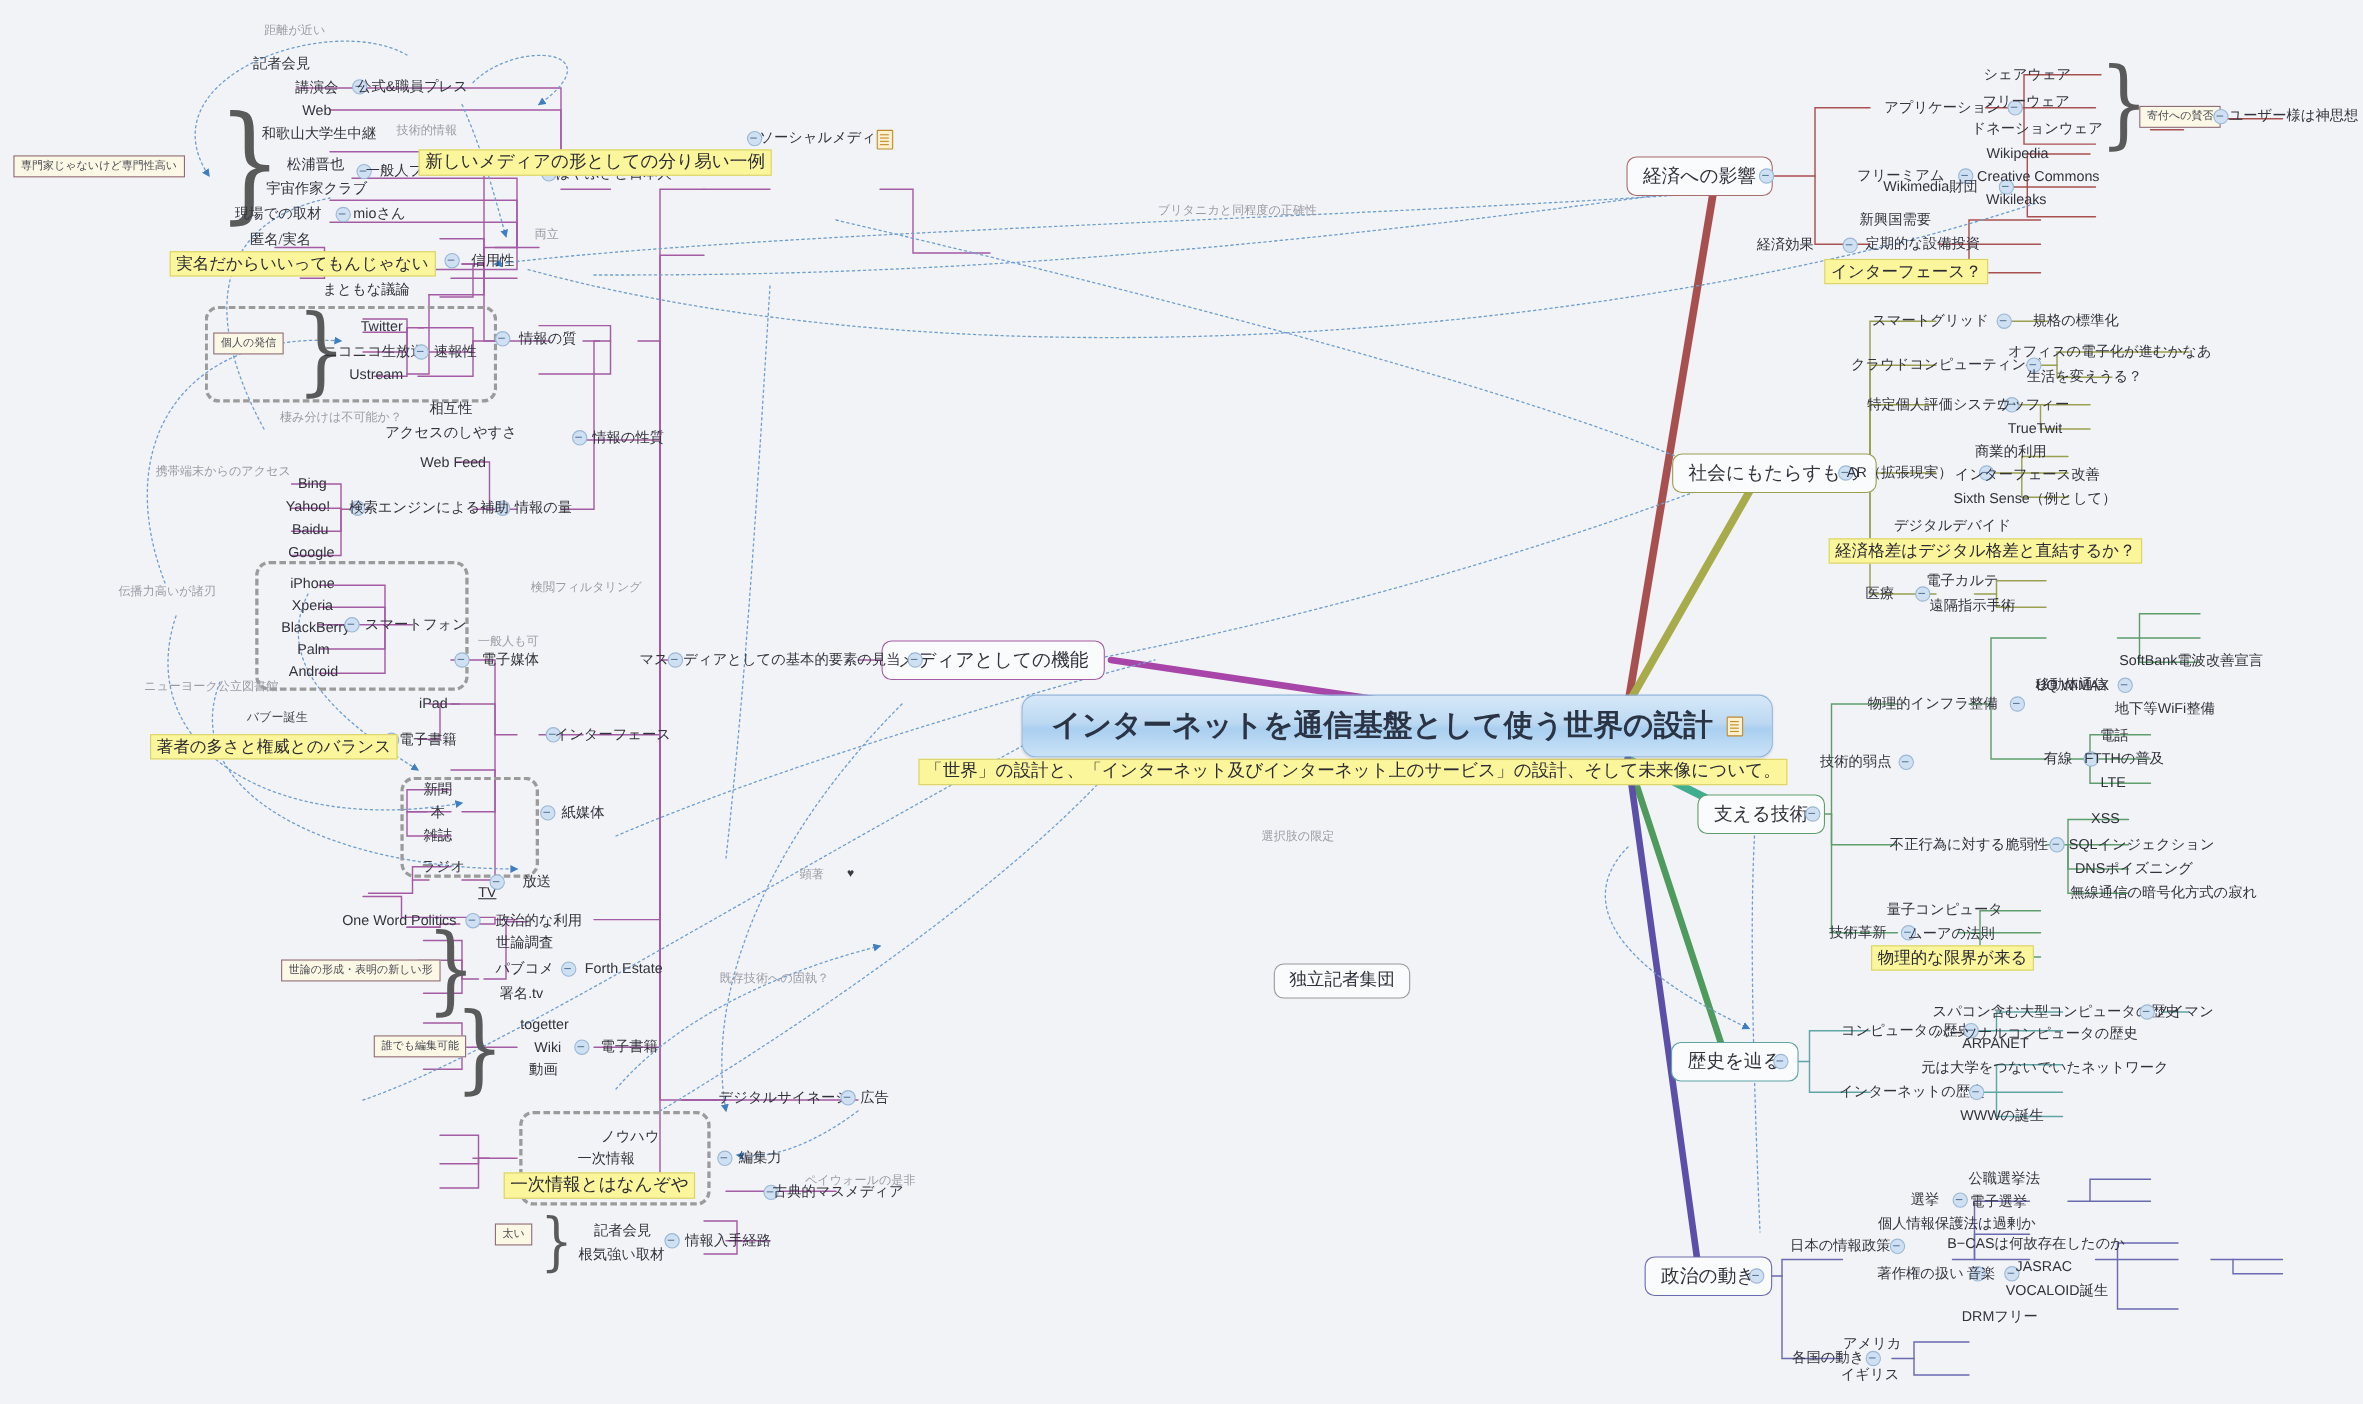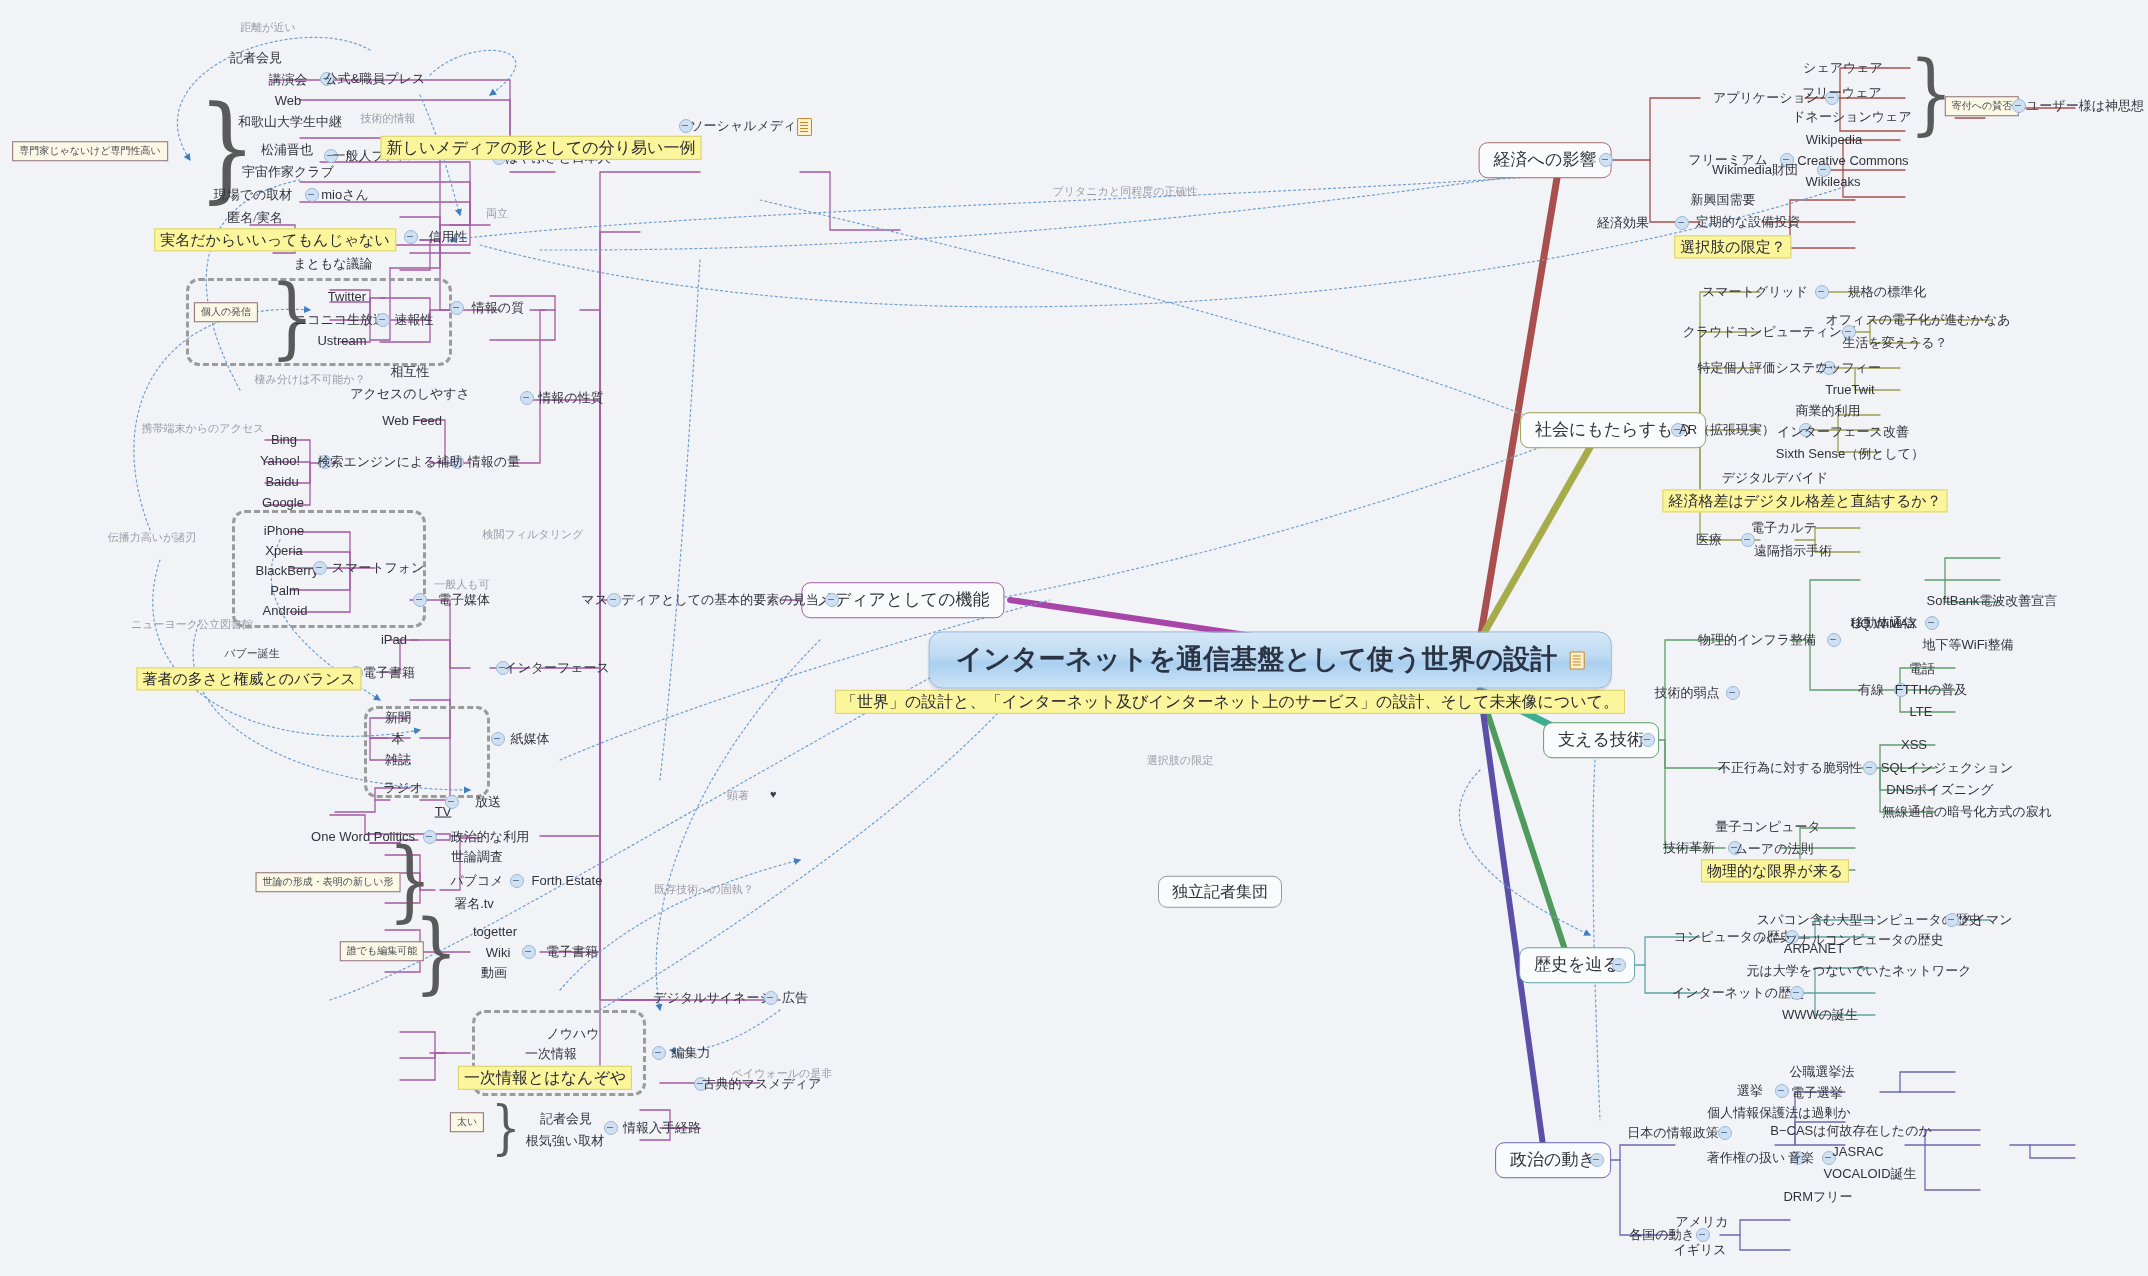--- a/index.html
+++ b/index.html
@@ -358,21 +358,21 @@
   <div class="node leaf" style="left:2085px;top:106px;">ユーザー様は神思想</div>
   <div class="node leaf" style="left:1755px;top:170px;">Wikimedia財団</div>
   <div class="bullet" style="left:1824px;top:170px;"></div>
   <div class="node leaf" style="left:1834px;top:140px;">Wikipedia</div>
   <div class="node leaf" style="left:1853px;top:161px;">Creative Commons</div>
   <div class="node leaf" style="left:1833px;top:182px;">Wikileaks</div>
   <div class="node leaf" style="left:1623px;top:223px;">経済効果</div>
   <div class="bullet" style="left:1682px;top:223px;"></div>
   <div class="node leaf" style="left:1723px;top:200px;">新興国需要</div>
   <div class="node leaf" style="left:1748px;top:222px;">定期的な設備投資</div>
-  <div class="node hl" style="left:1733px;top:247px;">選択肢の限定？</div>
+  <div class="node hl" style="left:1733px;top:247px;">インターフェース？</div>
 
   <div class="node branch b-soc" style="left:1613px;top:430px;">社会にもたらすもの</div>
   <div class="bullet" style="left:1678px;top:430px;"></div>
   <div class="node leaf" style="left:1755px;top:292px;">スマートグリッド</div>
   <div class="bullet" style="left:1822px;top:292px;"></div>
   <div class="node leaf" style="left:1887px;top:292px;">規格の標準化</div>
   <div class="node leaf" style="left:1769px;top:332px;">クラウドコンピューティング</div>
   <div class="bullet" style="left:1849px;top:332px;"></div>
   <div class="node leaf" style="left:1918px;top:320px;">オフィスの電子化が進むかなあ</div>
   <div class="node leaf" style="left:1895px;top:343px;">生活を変えうる？</div>

